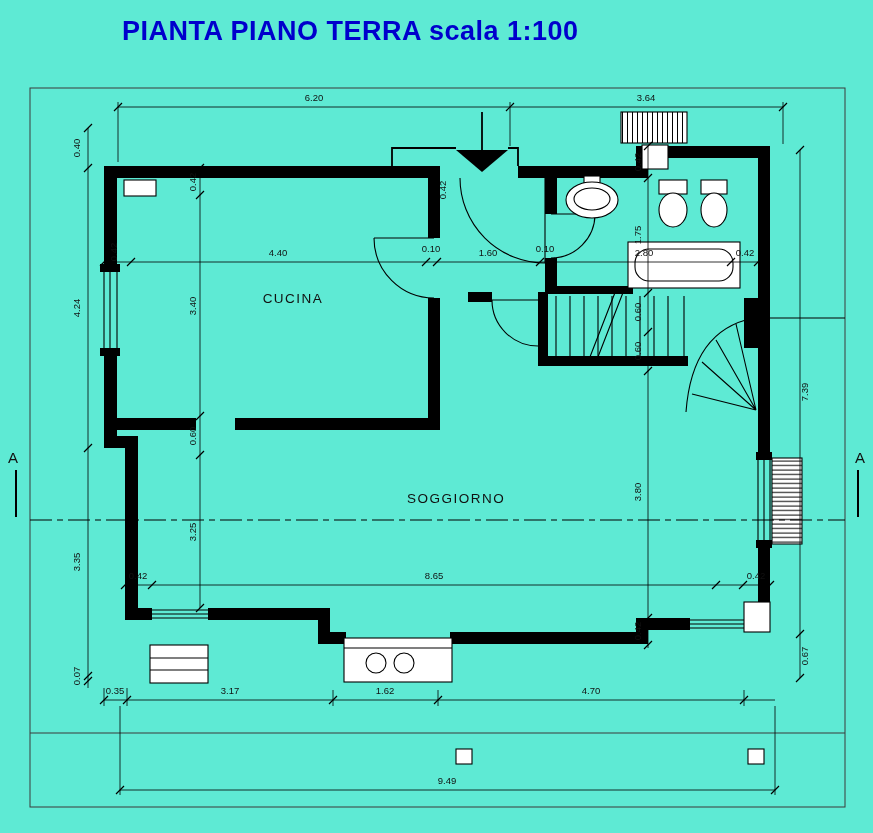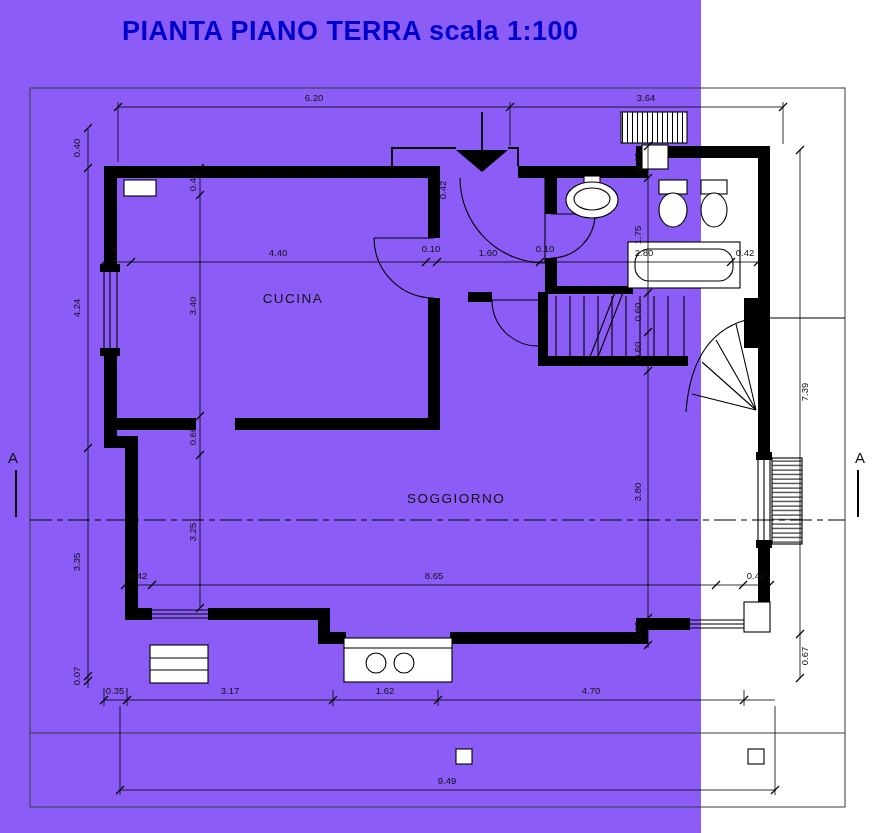--- a/index.html
+++ b/index.html
@@ -1,16 +1,16 @@
 <!DOCTYPE html>
 <html><head>
 <meta charset="utf-8">
 <style>
   html,body{margin:0;padding:0;background:#fff}
-  .sheet{width:701px;height:833px;background:#8b5cf6;position:relative;font-family:"Liberation Sans",sans-serif}
+  .sheet{width:873px;height:833px;background:#5eead4;position:relative;font-family:"Liberation Sans",sans-serif}
   svg{display:block}
   svg text{font-family:"Liberation Sans","DejaVu Sans",sans-serif}
   .title{font-size:27px;font-weight:bold;letter-spacing:.5px}
   .dim{font-size:9.5px;fill:#111;text-anchor:middle}
   .room{font-size:13.5px;fill:#111;text-anchor:middle;letter-spacing:1.5px}
   .marker{font-size:15px;fill:#111;text-anchor:middle}
   .wall{fill:#000;stroke:none}
   .ln{stroke:#000;stroke-width:1.1;fill:none}
   .lnf{stroke:#000;stroke-width:1.1;fill:#fff}
   .ln2{stroke:#000;stroke-width:1.8;fill:none}

